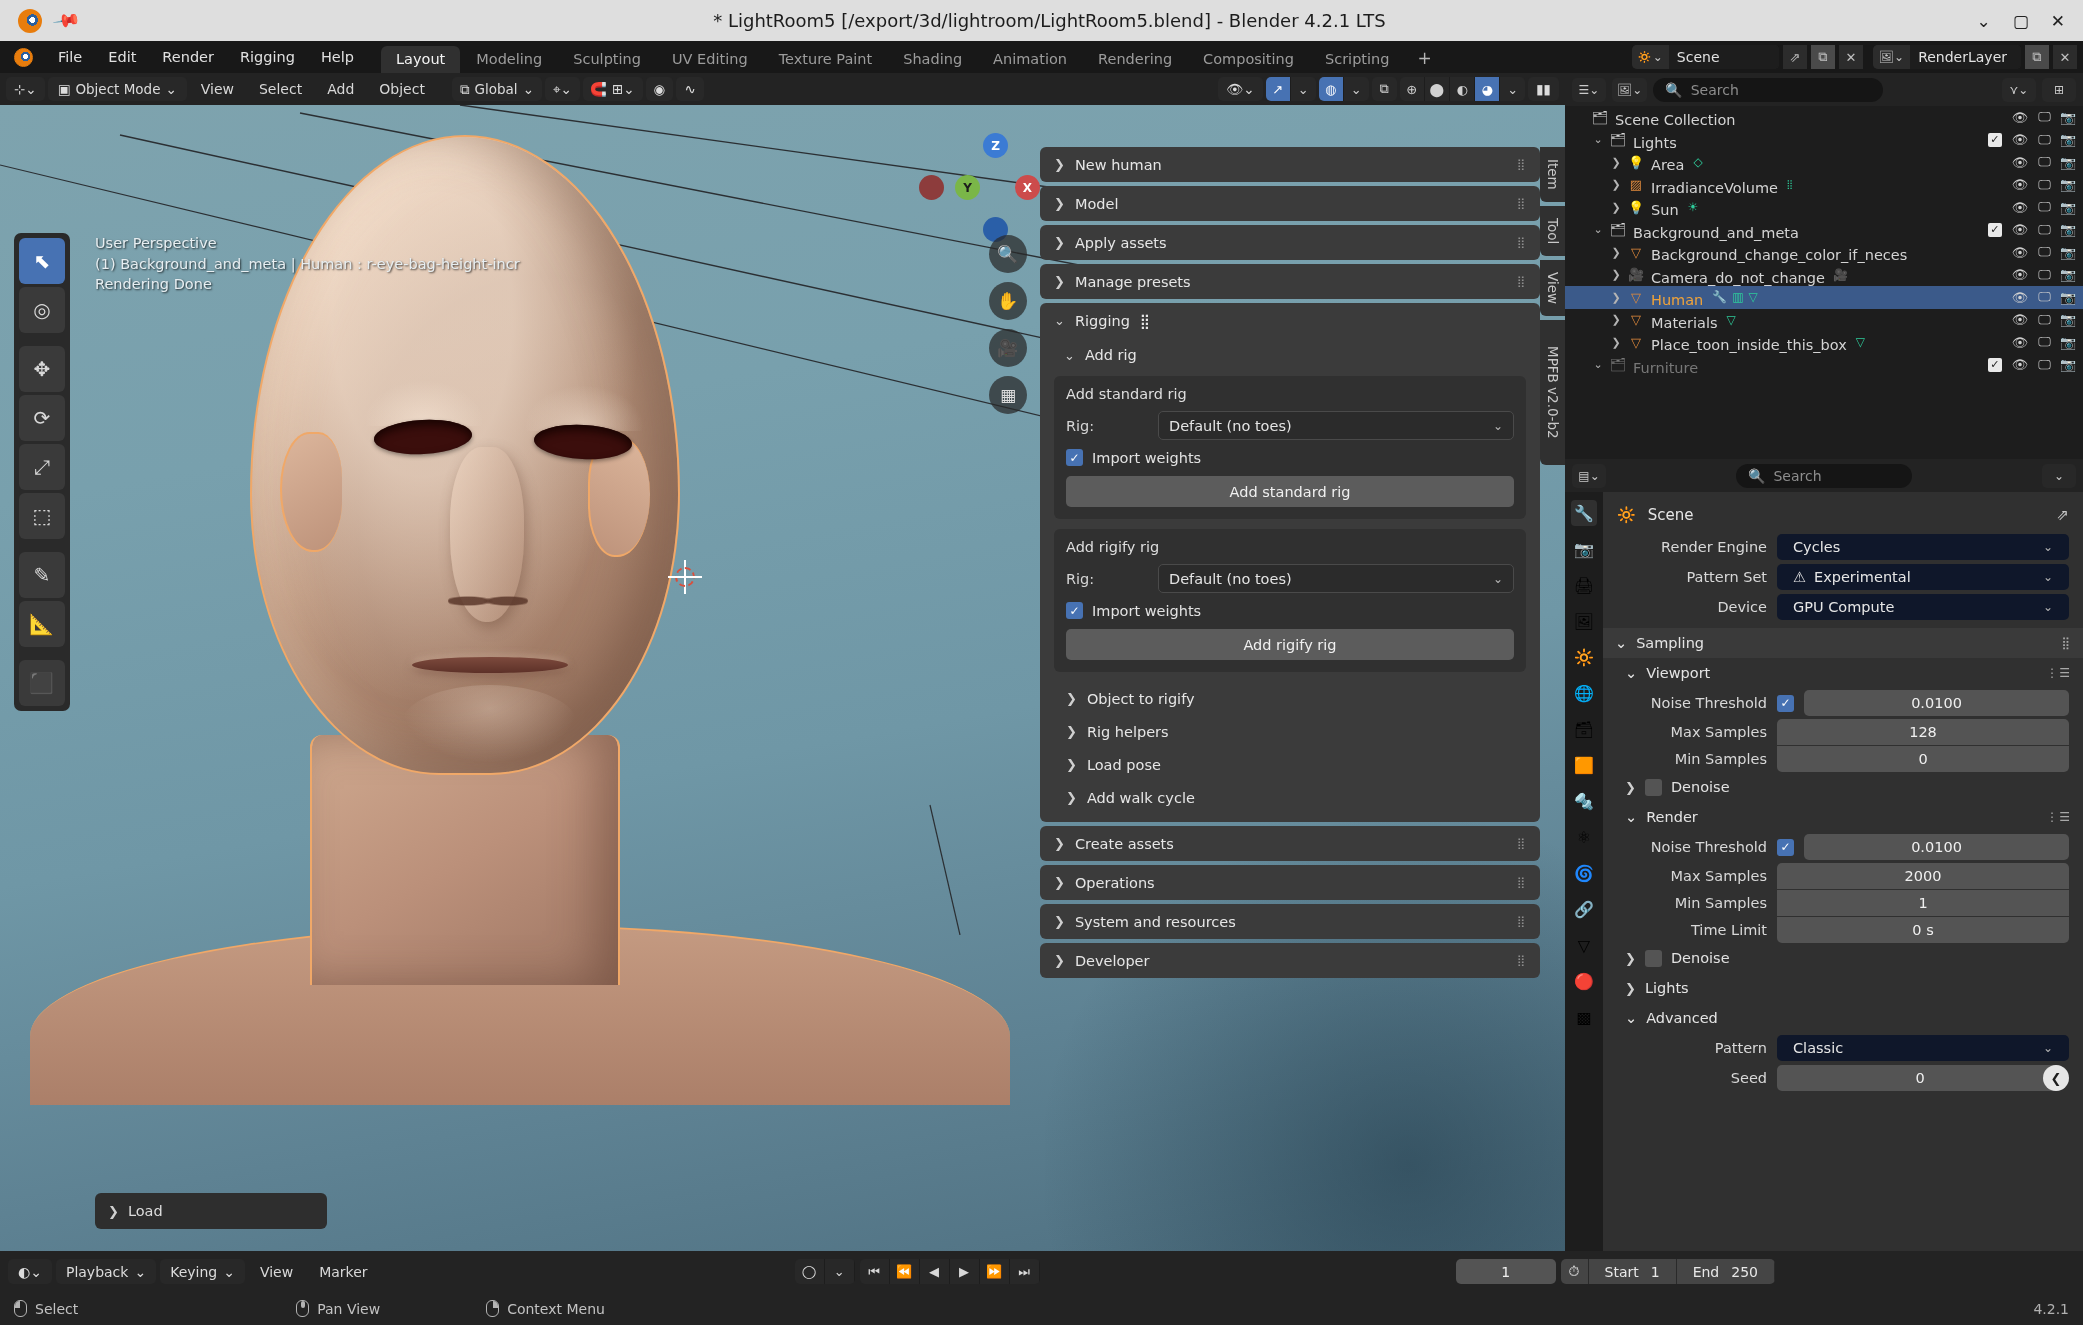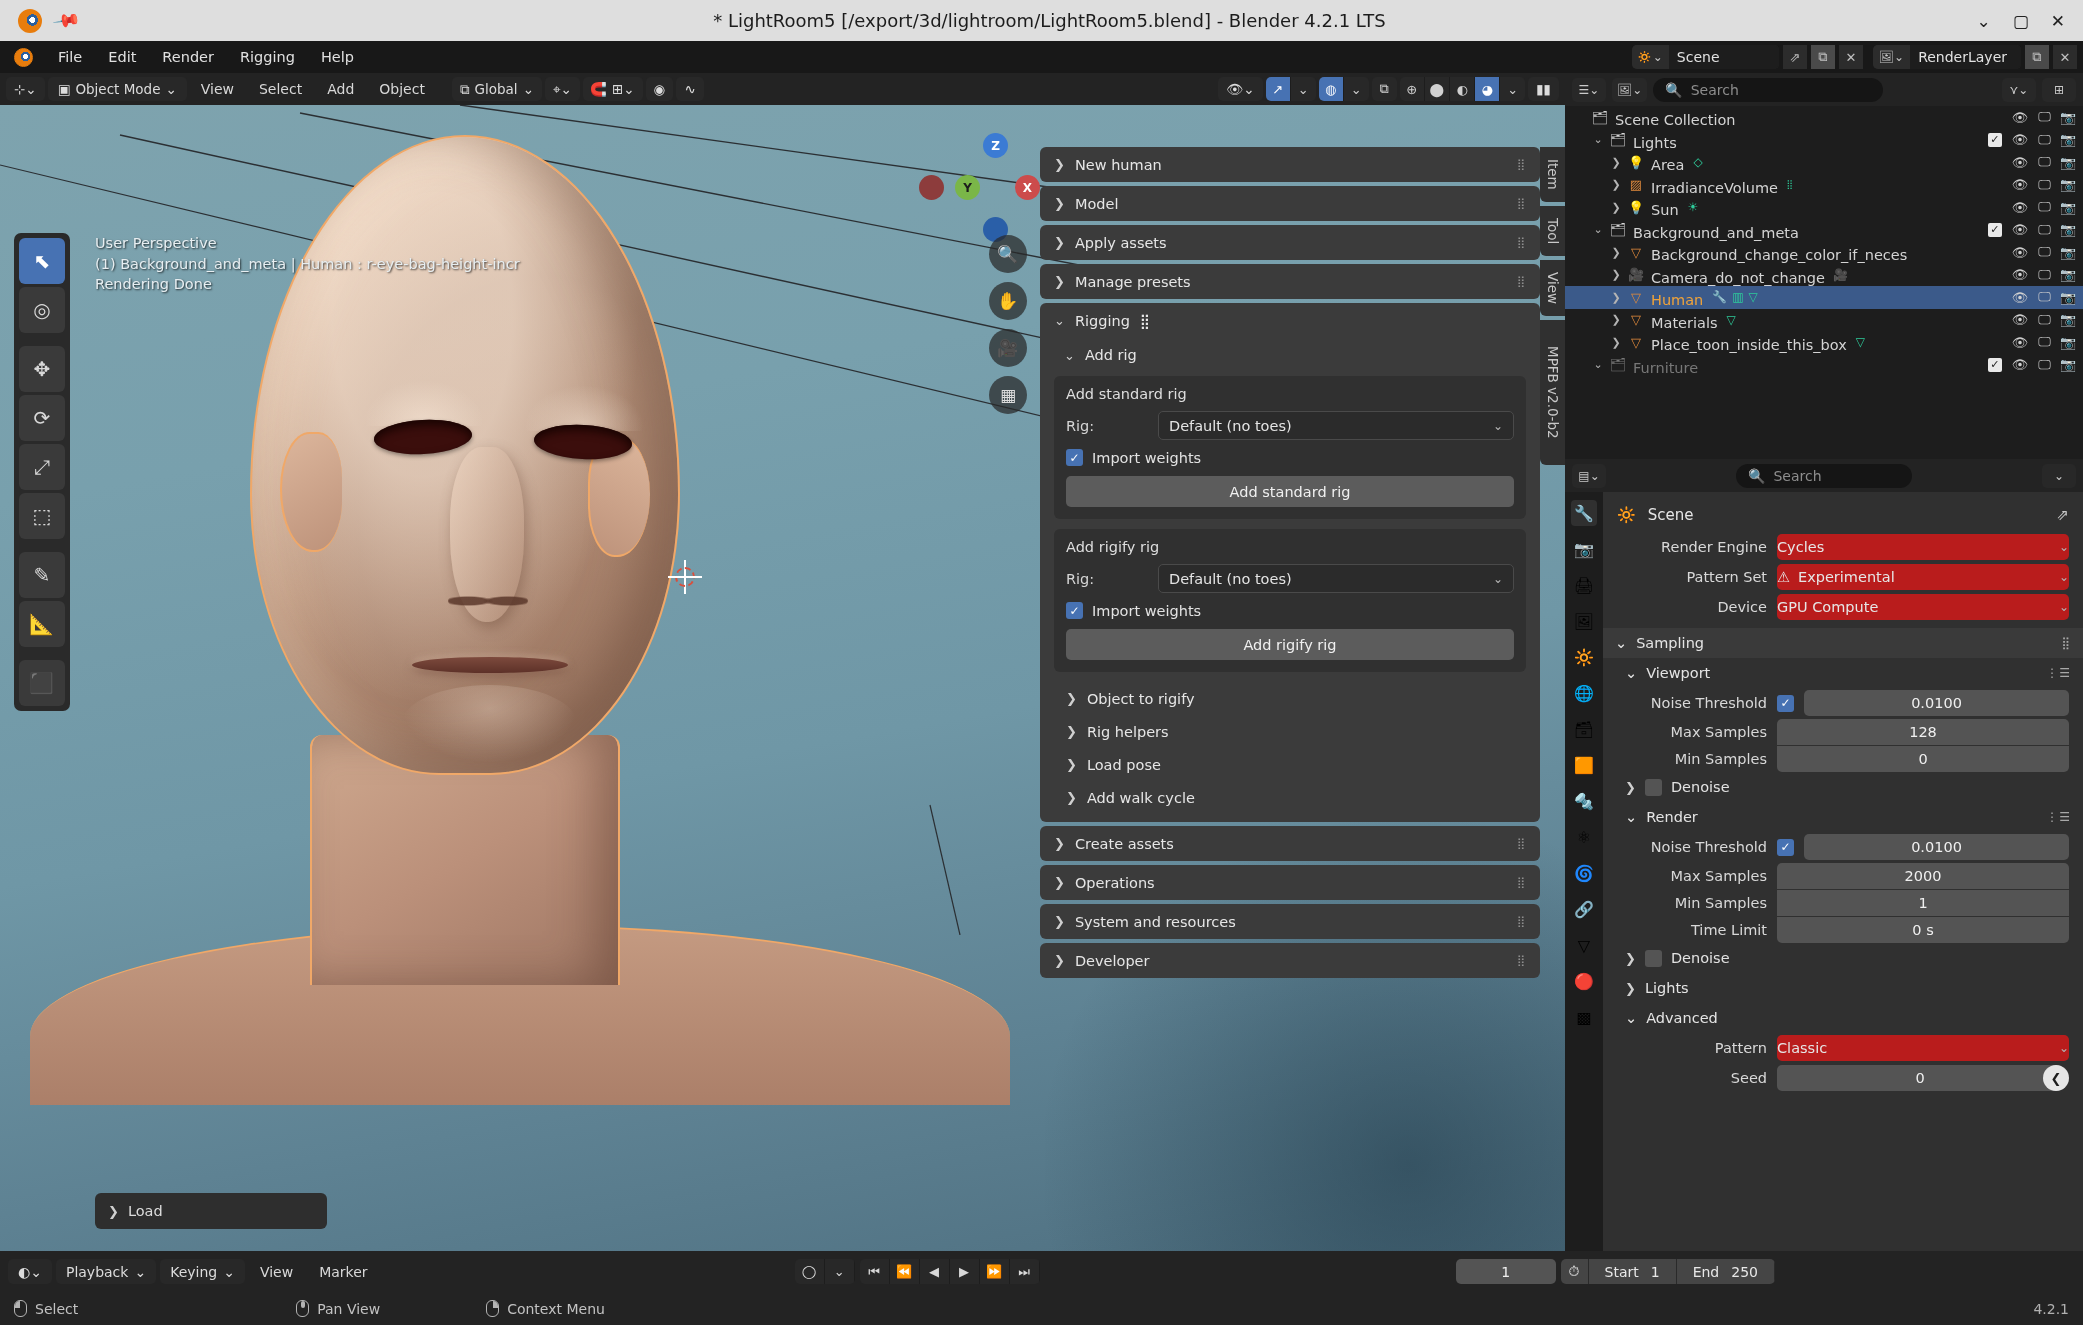--- a/index.html
+++ b/index.html
@@ -229,22 +229,22 @@
   .pr-tabs { width:38px; background:#1d1d1d; display:flex; flex-direction:column;
     align-items:center; padding-top:8px; gap:10px;}
   .pr-tab { width:26px; height:26px; display:flex; align-items:center;
     justify-content:center; font-size:16px; border-radius:4px;}
   .pr-tab.active { background:#303030; }
   .pr-content { flex:1; padding:6px 0 0; overflow:hidden;}
   .pr-title { height:34px; display:flex; align-items:center; gap:12px;
     padding:0 14px; color:#e6e6e6; font-size:15px;}
   .pr-row { display:flex; align-items:center; height:30px; padding:0 14px; gap:10px;}
   .pr-lbl { width:150px; text-align:right; color:#d8d8d8; font-size:14.5px;}
-  .pr-val { flex:1; height:26px; background:#b91c1c; border-radius:5px;
-    display:flex; align-items:center; padding:0 0; color:#e6e6e6; font-size:14.5px;
+  .pr-val { flex:1; height:26px; background:#0f172a; border-radius:5px;
+    display:flex; align-items:center; padding:0 16px; color:#e6e6e6; font-size:14.5px;
     gap:8px;}
   .pr-val .chev { margin-left:auto; color:#b4b4b4; font-size:12px;}
   .pr-num { flex:1; height:26px; background:#545454; border-radius:5px;
     display:flex; align-items:center; justify-content:center; color:#f0f0f0;
     font-size:14.5px; position:relative;}
   .pr-num.grpTop{ border-radius:5px 5px 0 0;}
   .pr-num.grpMid{ border-radius:0;}
   .pr-num.grpBot{ border-radius:0 0 5px 5px;}
   .pr-sect { height:30px; display:flex; align-items:center; gap:9px;
     padding:0 12px; color:#e4e4e4; font-size:14.5px; background:#3a3a3a;}
@@ -317,20 +317,33 @@
   <div class="topbar">
     <div class="tb-logo">
       <div class="blender-logo"></div>
     </div>
     <div class="menu-item">File</div>
     <div class="menu-item">Edit</div>
     <div class="menu-item">Render</div>
     <div class="menu-item">Rigging</div>
     <div class="menu-item">Help</div>
 
+    <div class="wstabs">
+      <div class="wstab active">Layout</div>
+      <div class="wstab">Modeling</div>
+      <div class="wstab">Sculpting</div>
+      <div class="wstab">UV Editing</div>
+      <div class="wstab">Texture Paint</div>
+      <div class="wstab">Shading</div>
+      <div class="wstab">Animation</div>
+      <div class="wstab">Rendering</div>
+      <div class="wstab">Compositing</div>
+      <div class="wstab">Scripting</div>
+      <div class="wstab plus">+</div>
+    </div>
 
     <div class="topbar-right">
       <div class="scene-pill">
         <div class="sp-icon">🔅⌄</div>
         <div class="sp-name">Scene</div>
       </div>
       <div class="sp-btn">⇗</div>
       <div class="sp-btn on">⧉</div>
       <div class="sp-btn">✕</div>
       <div class="scene-pill" style="margin-left:6px">

